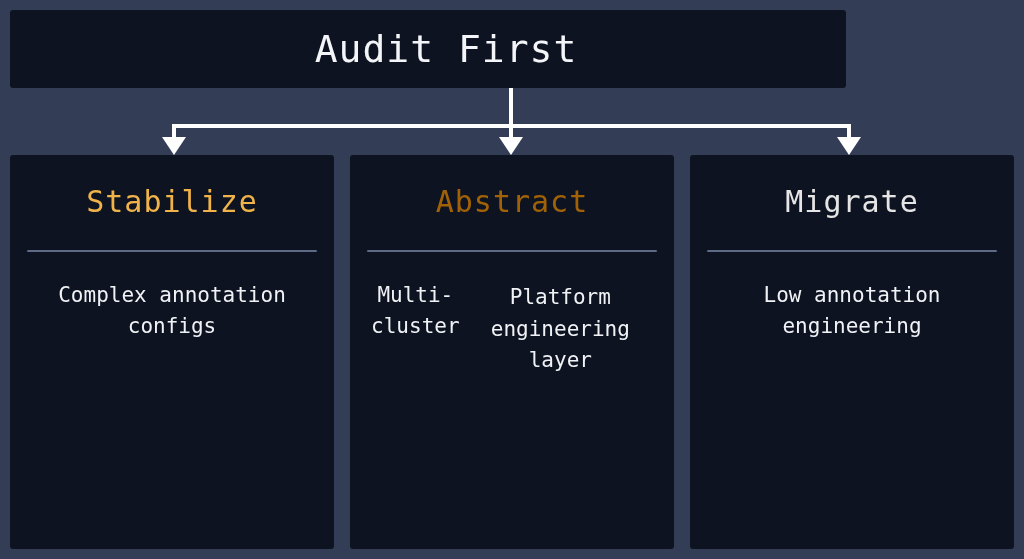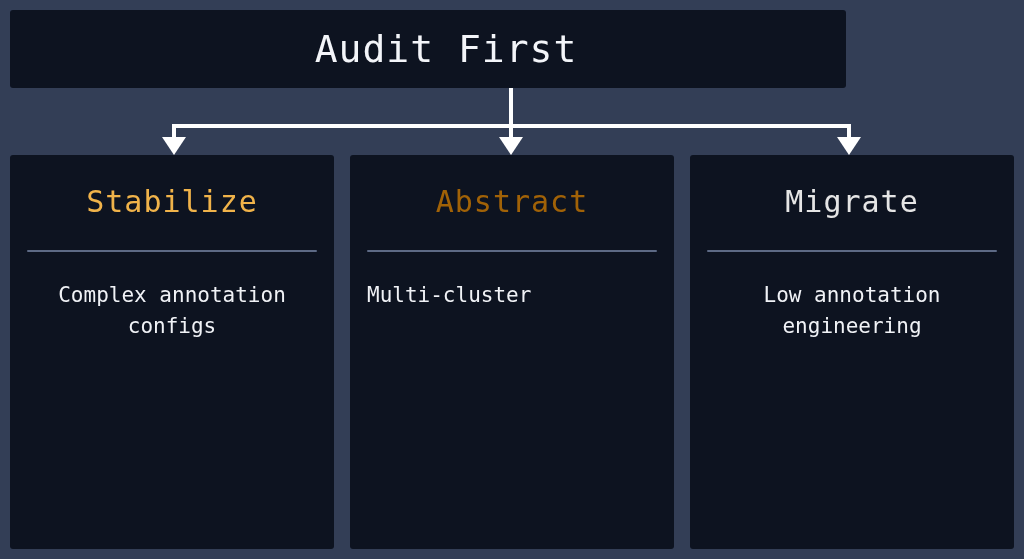--- a/index.html
+++ b/index.html
@@ -140,20 +140,21 @@
       <div class="panel-items">
         <div class="panel-item">Complex annotation configs</div>
       </div>
     </div>
 
     <div class="panel">
       <div class="panel-title" style="color:#a16207;">Abstract</div>
       <div class="panel-divider"></div>
       <div class="panel-items">
         <div class="panel-item">Multi-cluster</div>
+        <div class="panel-item">Platform engineering layer</div>
       </div>
     </div>
 
     <div class="panel">
       <div class="panel-title" style="color:#e5e5e5;">Migrate</div>
       <div class="panel-divider"></div>
       <div class="panel-items">
         <div class="panel-item">Low annotation engineering</div>
       </div>
     </div>

